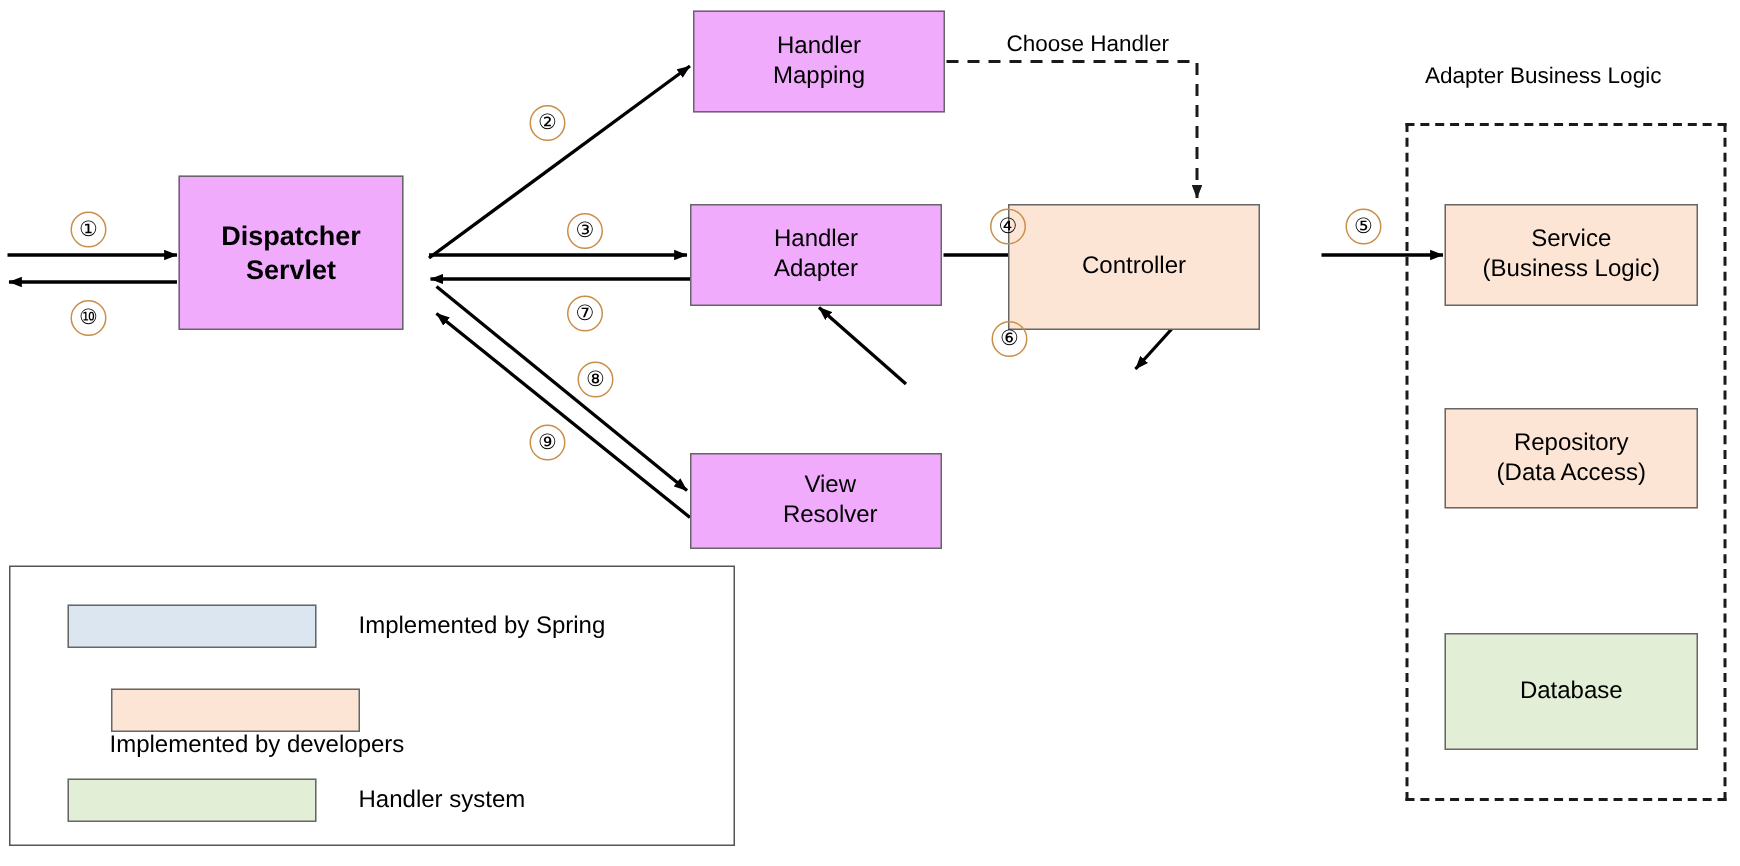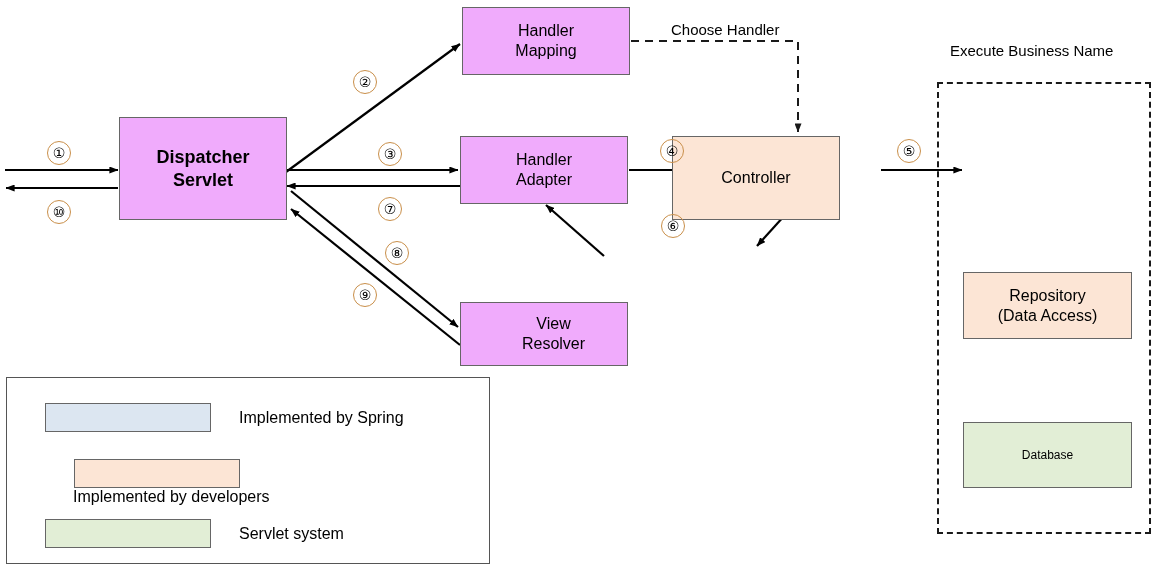--- a/index.html
+++ b/index.html
@@ -133,44 +133,46 @@
 
     <line x1="795" y1="204" x2="757" y2="246" stroke="#000000" stroke-width="2.2" marker-end="url(#arrowhead)"></line>
 
     <line x1="604" y1="256" x2="546" y2="205" stroke="#000000" stroke-width="2.2" marker-end="url(#arrowhead)"></line>
 
     <path d="M 631 41 L 798 41 L 798 132" fill="none" stroke="#1a1a1a" stroke-width="2" stroke-dasharray="8 6" marker-end="url(#arrowhead-dash)"></path>
   </svg>
 
   <div class="dashed-region" style="left:937px; top:82px; width:214px; height:452px;"></div>
 
-  <div class="node blue dispatcher" style="left:119px; top:117px; width:168px; height:103px;">Dispatcher
+  <div class="node blue dispatcher" style="left:119px; top:117px; width:150px; height:103px;">Dispatcher
 Servlet</div>
 
   <div class="node blue" style="left:462px; top:7px; width:168px; height:68px;">Handler
 Mapping</div>
 
   <div class="node blue" style="left:460px; top:136px; width:168px; height:68px;">Handler
 Adapter</div>
 
   <div class="node orange" style="left:672px; top:136px; width:168px; height:84px;">Controller</div>
 
 
   <div class="node blue" style="left:460px; top:302px; width:168px; height:64px;padding-left:19px;">View
 Resolver</div>
 
+  <div class="node orange" style="left:963px; top:136px; width:169px; height:68px;">Service
+(Business Logic)</div>
 
   <div class="node orange" style="left:963px; top:272px; width:169px; height:67px;">Repository
 (Data Access)</div>
 
-  <div class="node green" style="left:963px; top:422px; width:169px; height:66px; font-size:12px;">Database</div>
+  <div class="node green" style="left:963px; top:422px; width:169px; height:78px; font-size:16px;">Database</div>
 
   <div class="free-label" style="left:671px; top:21px;">Choose Handler</div>
 
-  <div class="free-label" style="left:950px; top:42px;">Execute Business Name</div>
+  <div class="free-label" style="left:950px; top:42px;">Adapter Business Logic</div>
 
   <div class="step" style="left:47px; top:141px;">①</div>
   <div class="step" style="left:47px; top:200px;">⑩</div>
   <div class="step" style="left:353px; top:70px;">②</div>
   <div class="step" style="left:378px; top:142px;">③</div>
   <div class="step" style="left:378px; top:197px;">⑦</div>
   <div class="step" style="left:385px; top:241px;">⑧</div>
   <div class="step" style="left:353px; top:283px;">⑨</div>
   <div class="step" style="left:660px; top:139px;">④</div>
   <div class="step" style="left:661px; top:214px;">⑥</div>
@@ -183,17 +185,17 @@
       <div class="legend-text">Implemented by Spring</div>
     </div>
 
     <div class="legend-row" style="left:38px; top:81px;flex-direction:column;">
       <div class="legend-swatch" style="background:#fce5d5;"></div>
       <div class="legend-text">Implemented by developers</div>
     </div>
 
     <div class="legend-row" style="left:38px; top:141px;">
       <div class="legend-swatch" style="background:#e2eed6;"></div>
-      <div class="legend-text">Servlet system</div>
+      <div class="legend-text">Handler system</div>
     </div>
   </div>
 
 </div>
 
 </body></html>

